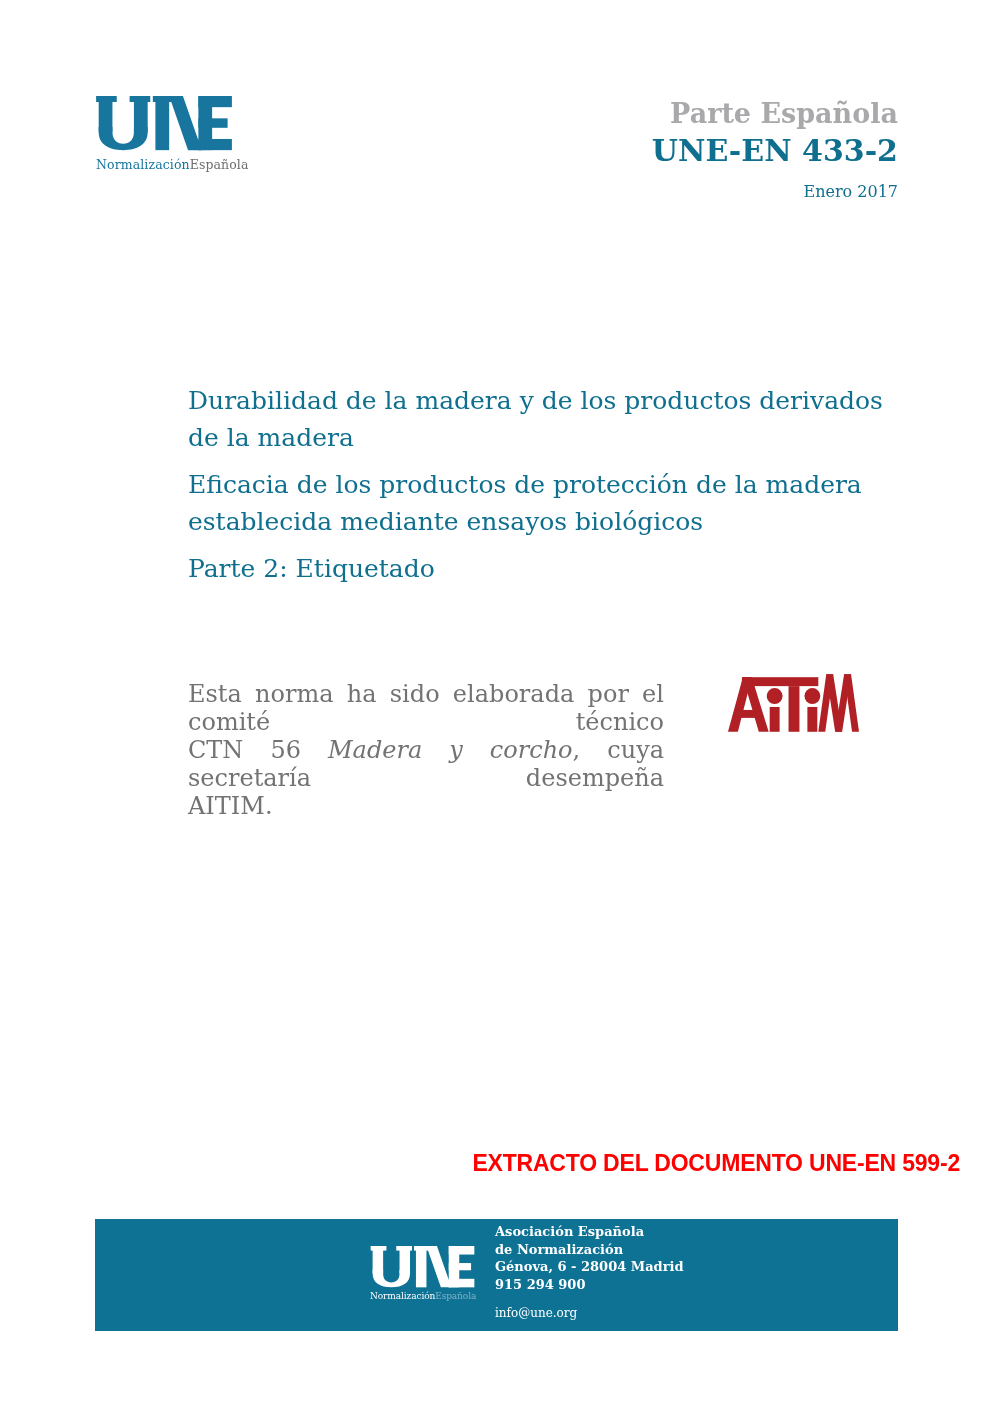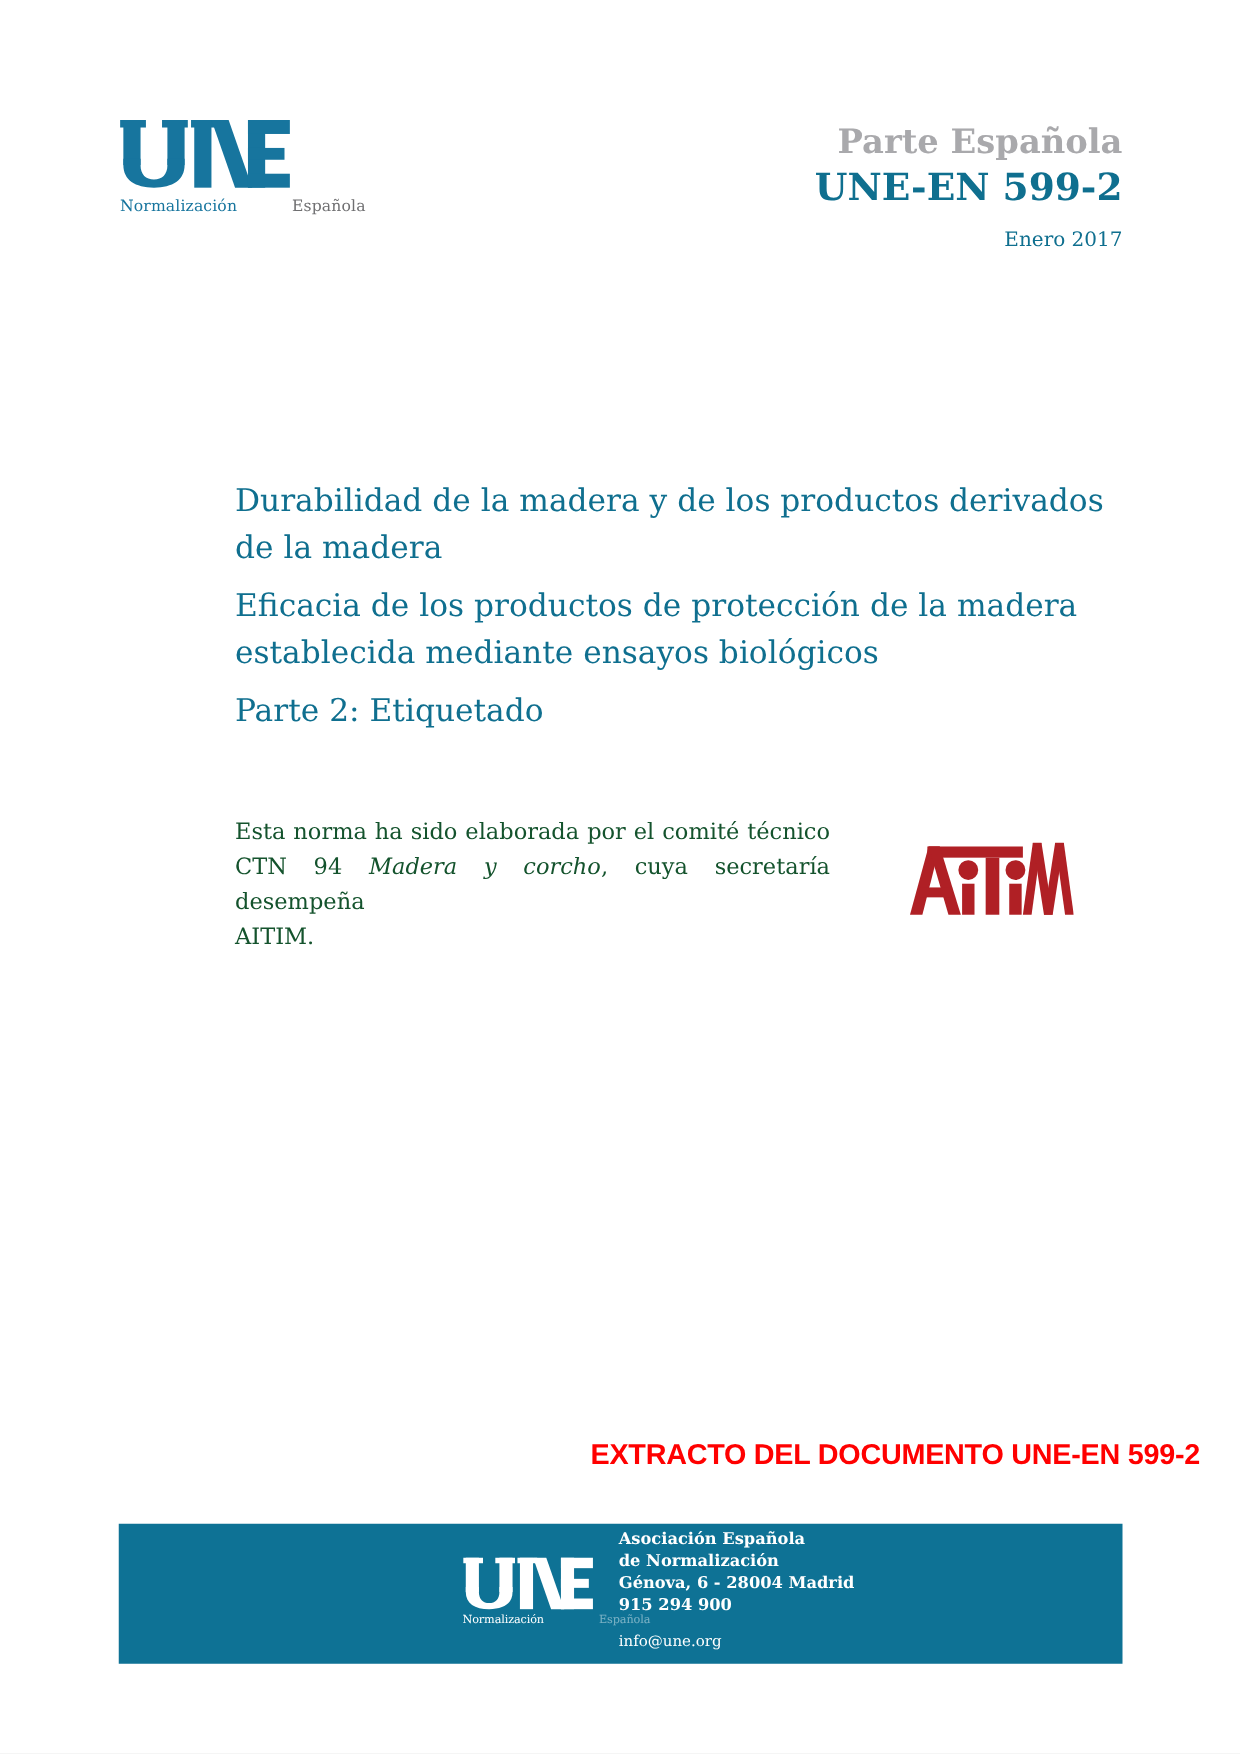--- a/index.html
+++ b/index.html
@@ -17,39 +17,39 @@
   
   .header-logo { position: absolute; left: 96px; top: 96px; width: 140px; }
   .header-logo svg { display: block; }
   .logo-tagline {
     margin-top: 6px;
     font-size: 12.5px;
     letter-spacing: 0.1px;
     white-space: nowrap;
   }
   .logo-tagline .tag-primary { color: #17759E; }
-  .logo-tagline .tag-secondary { color: #6F6F71; margin-left: 44px; }
+  .logo-tagline .tag-secondary { color: #6F6F71; }
 
   .header-right { position: absolute; right: 94px; top: 97px; text-align: right; }
   .doc-type  { font-size: 27px; font-weight: bold; color: #A9A9AC; line-height: 34px; }
   .doc-code  { font-size: 30px; font-weight: bold; color: #0F6F8F; line-height: 40px; }
   .doc-date  { font-size: 16px; font-weight: normal; color: #0F6F8F; line-height: 22px; margin-top: 10px; }
 
   
   .title-block {
     position: absolute; left: 188px; top: 382px; width: 712px;
     color: #0F6F8F; font-size: 25px; line-height: 37px; font-weight: normal;
   }
   .title-block p { margin: 0 0 10px 0; }
   .title-block p:last-child { margin-bottom: 16px; }
 
   
   .committee {
-    position: absolute; left: 188px; top: 652px; width: 476px;
-    color: #14532d; font-size: 18px; line-height: 28px;
+    position: absolute; left: 188px; top: 680px; width: 476px;
+    color: #737373; font-size: 24px; line-height: 28px;
   }
   .jline { text-align: justify; text-align-last: justify; }
   .jline.last { text-align-last: left; }
   .italic { font-style: italic; }
 
   
   .aitim-logo { position: absolute; left: 727px; top: 674px; }
   .aitim-logo svg { display: block; }
 
   
@@ -98,33 +98,33 @@
         <rect x="119" y="0" width="39" height="13"></rect>
         <rect x="119" y="26" width="34" height="11"></rect>
         <rect x="119" y="50" width="39" height="13"></rect>
       </g>
     </svg>
     <div class="logo-tagline"><span class="tag-primary">Normalización</span><span class="tag-secondary">Española</span></div>
   </div>
 
   <div class="header-right">
     <div class="doc-type">Parte Española</div>
-    <div class="doc-code">UNE-EN 599-2</div>
+    <div class="doc-code">UNE-EN 433-2</div>
     <div class="doc-date">Enero 2017</div>
   </div>
 
   <div class="title-block">
     <p>Durabilidad de la madera y de los productos derivados de la madera</p>
     <p>Eficacia de los productos de protección de la madera establecida mediante ensayos biológicos</p>
     <p>Parte 2: Etiquetado</p>
   </div>
 
   <div class="committee">
     <div class="jline">Esta norma ha sido elaborada por el comité técnico</div>
-    <div class="jline"><span>CTN 94</span> <span class="italic">Madera y corcho</span><span>, cuya secretaría desempeña</span></div>
+    <div class="jline"><span>CTN 56</span> <span class="italic">Madera y corcho</span><span>, cuya secretaría desempeña</span></div>
     <div class="jline last">AITIM.</div>
   </div>
 
   <div class="aitim-logo">
     <svg viewBox="0 0 133 58" width="132" height="58" aria-hidden="true">
       <g fill="#B02025">
         <rect x="15" y="3" width="77" height="9"></rect>
         <polygon points="16,3 25,3 11,58 1,58"></polygon>
         <polygon points="16,3 25,3 42,58 32,58"></polygon>
         <rect x="9" y="36" width="26" height="8"></rect>

